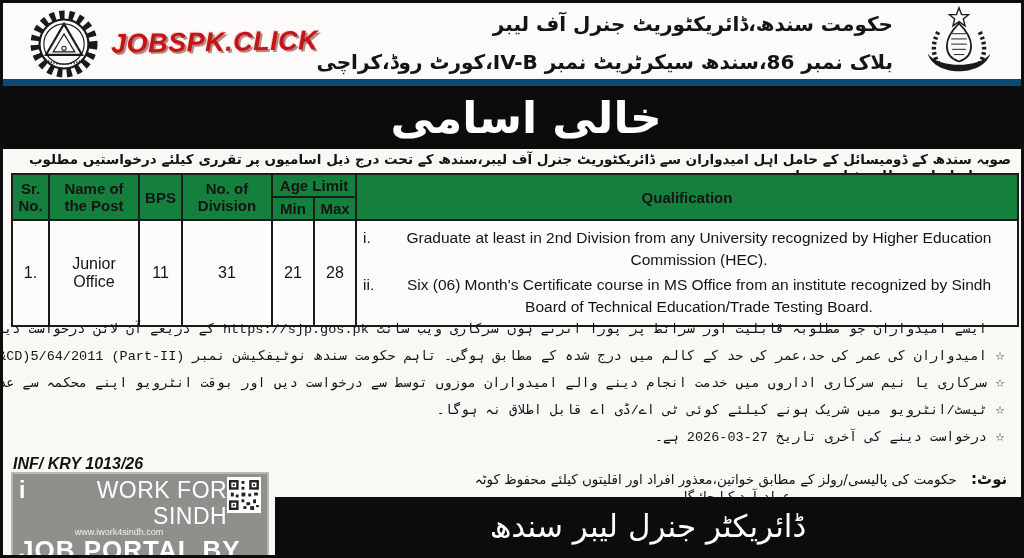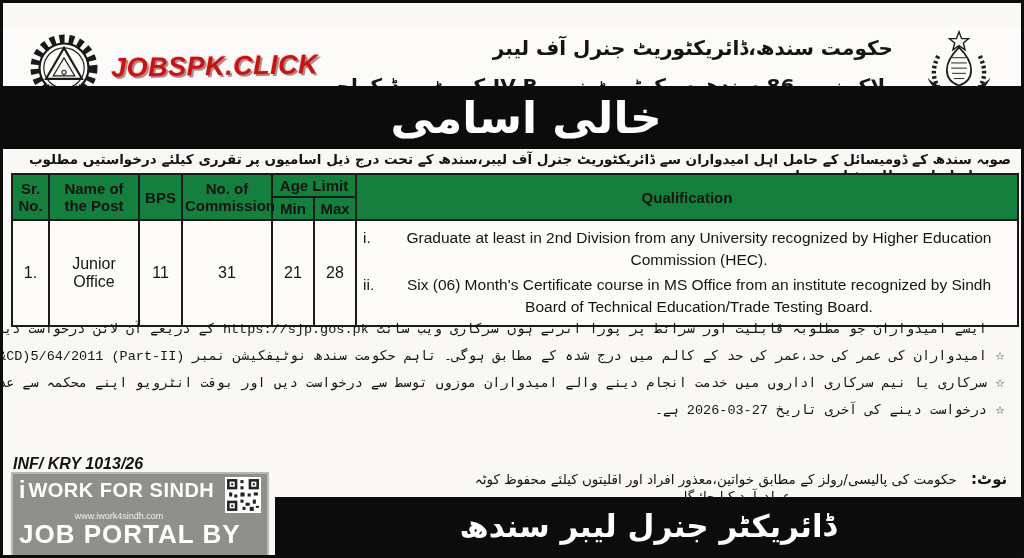--- a/index.html
+++ b/index.html
@@ -4,21 +4,21 @@
 <style>
   * { margin:0; padding:0; box-sizing:border-box; }
   body { background:#e9e8e4; font-family:"Liberation Sans", sans-serif; }
   .ad {
     position:relative; width:1024px; height:558px; margin:0 auto;
     background:#f9f8f5; border:3px solid #0d0d0d; overflow:hidden;
     color:#141414;
   }
   
   .header { position:absolute; top:0; left:0; right:0; height:83px;
-    background:#fcfbf9; border-bottom:7px solid #0c4a6e;margin-top:24px; }
+    background:#fcfbf9; border-bottom:7px solid #0c4a6e; }
   .gear-logo { position:absolute; left:16px; top:5px; width:90px; height:72px; }
   .watermark {
     position:absolute; left:108px; top:24px;
     font-size:27px; font-weight:900; font-style:italic; letter-spacing:.5px;
     color:#c41414; text-shadow:2px 2px 0 rgba(90,0,0,.45), -1px -1px 0 rgba(255,210,210,.8);
     transform:rotate(-1deg);
   }
   .header-urdu {
     position:absolute; right:128px; top:2px; width:620px;
     direction:rtl; text-align:right; font-weight:bold;
@@ -53,30 +53,30 @@
   .note-footer { position:absolute; top:467px; right:10px; width:540px; direction:rtl; text-align:center;
     font-size:13.5px; font-family:"DejaVu Sans", sans-serif; }
   .note-footer b { font-size:15px; margin-left:10px; }
   
   .inf-no { position:absolute; left:10px; top:452px; font-size:16px; font-weight:bold; font-style:italic; }
   .portal {
     position:absolute; left:8px; top:469px; width:258px; height:85px;
     background:#8f8f8c; border:2px solid #b8b8b5; color:#fff; padding:3px 6px 2px 6px;
   }
   .portal-row1 { display:flex; align-items:flex-start; }
-  .portal-brand { font-size:20px; font-weight:700; letter-spacing:.5px; line-height:26px;text-align:right; }
+  .portal-brand { font-size:23px; font-weight:400; letter-spacing:.5px; line-height:26px;text-align:right; }
   .portal-i { font-size:23px; font-weight:900; margin-right:3px; }
   .portal-url { font-size:9px; text-align:center; width:200px; color:#efefec; margin-top:-2px; }
   .portal-line2 { font-size:26px; font-weight:900; letter-spacing:1px; line-height:27px; }
   .qr { margin-left:auto; width:36px; height:36px; background:#fff; }
   .signature-box {
     position:absolute; left:272px; top:494px; width:746px; height:58px;
     background:#0c0c0c; color:#fff; display:flex; align-items:center; justify-content:center;
   }
-  .signature-box span { font-size:31px; font-weight:700; font-family:"DejaVu Sans", sans-serif; }
+  .signature-box span { font-size:31px; font-weight:400; font-family:"DejaVu Sans", sans-serif; }
 </style>
 </head>
 <body>
 
 <div class="ad">
 
   <div class="header">
     <svg class="gear-logo" viewBox="0 0 100 100">
       <circle cx="50" cy="50" r="40" fill="none" stroke="#1a1a1a" stroke-width="13" stroke-dasharray="7 6"></circle>
       <circle cx="50" cy="50" r="34" fill="#fdfcfa" stroke="#1a1a1a" stroke-width="3"></circle>
@@ -123,21 +123,21 @@
         <div>Sr.</div>
             <div>No.</div>
       </th>
       <th rowspan="2">
         <div>Name of</div>
             <div>the Post</div>
       </th>
       <th rowspan="2">BPS</th>
       <th rowspan="2">
         <div>No. of</div>
-            <div>Commission</div>
+            <div>Division</div>
       </th>
       <th colspan="2">Age Limit</th>
       <th rowspan="2">Qualification</th>
     </tr>
     <tr>
       <th>Min</th>
       <th>Max</th>
     </tr>
     <tr style="height:96px">
       <td>1.</td>
@@ -157,20 +157,21 @@
         </div>
       </td>
     </tr>
   </tbody>
     </table>
 
   <div class="notes">
     <div class="note-line"><span class="note-star"></span><span>ایسے امیدواران جو مطلوبہ قابلیت اور شرائط پر پورا اترتے ہوں سرکاری ویب سائٹ https://sjp.gos.pk کے ذریعے آن لائن درخواست دیں۔</span></div>
     <div class="note-line"><span class="note-star">☆</span><span>امیدواران کی عمر کی حد،عمر کی حد کے کالم میں درج شدہ کے مطابق ہوگی۔ تاہم حکومت سندھ نوٹیفکیشن نمبر SOII(SGA&amp;CD)5/64/2011 (Part-II) مورخہ 06-03-2025 کے ذریعے بالائی عمر کی حد میں 05 سال تک کی رعایت دی گئی ہے۔</span></div>
     <div class="note-line"><span class="note-star">☆</span><span>سرکاری یا نیم سرکاری اداروں میں خدمت انجام دینے والے امیدواران موزوں توسط سے درخواست دیں اور بوقت انٹرویو اپنے محکمہ سے عدم اعتراض سرٹیفیکیٹ (این اوسی) کا فراہم کرنا لازمی ہے۔</span></div>
+    <div class="note-line"><span class="note-star">☆</span><span>ٹیسٹ/انٹرویو میں شریک ہونے کیلئے کوئی ٹی اے/ڈی اے قابل اطلاق نہ ہوگا۔</span></div>
     <div class="note-line"><span class="note-star">☆</span><span>درخواست دینے کی آخری تاریخ 27-03-2026 ہے۔</span></div>
   </div>
 
   <div class="note-footer">
     <b>نوٹ:</b>
     <span>حکومت کی پالیسی/رولز کے مطابق خواتین،معذور افراد اور اقلیتوں کیلئے محفوظ کوٹہ پر عملدرآمد کیا جائیگا۔</span>
   </div>
 
   <div class="inf-no">INF/ KRY 1013/26</div>
 

